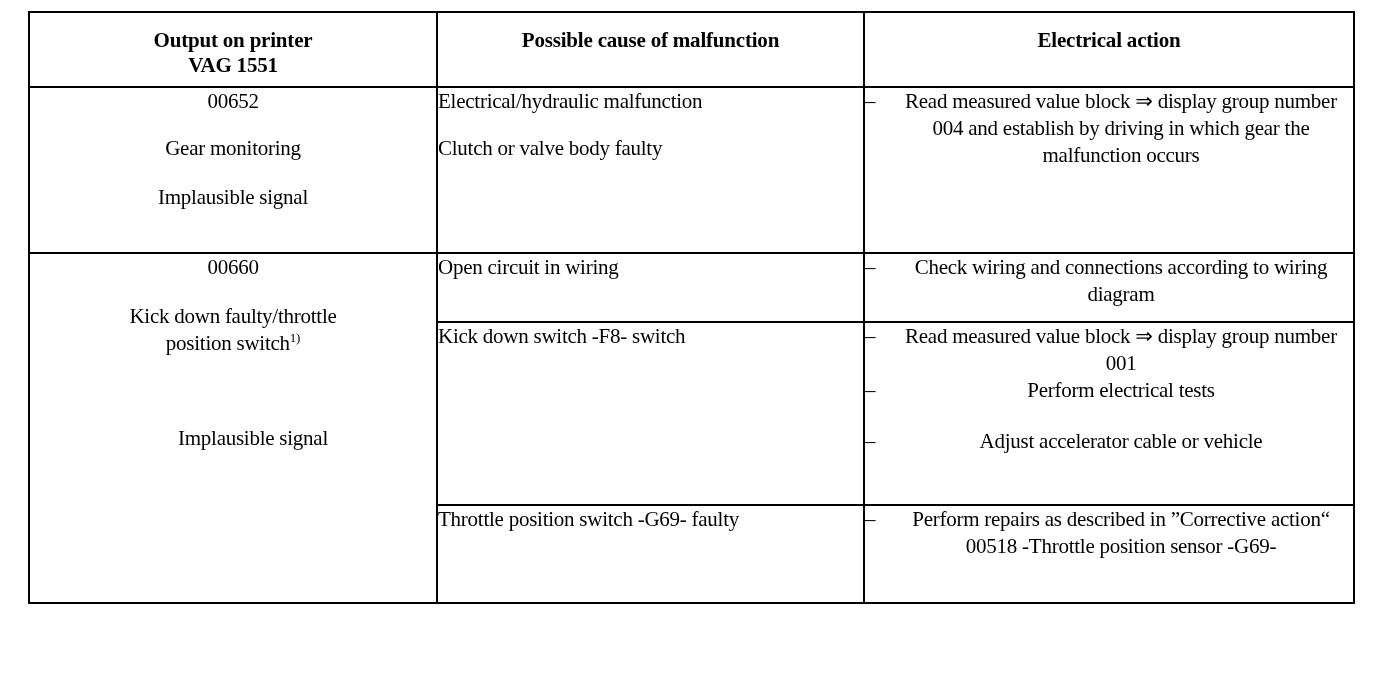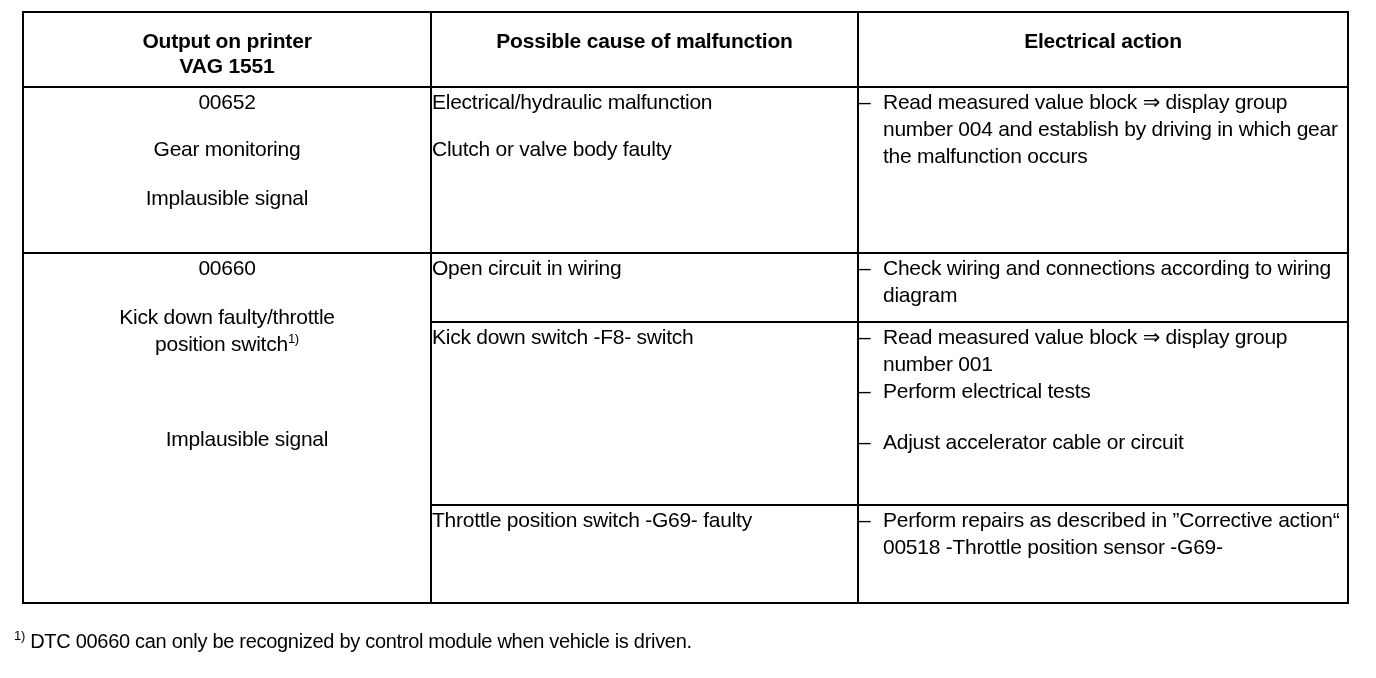--- a/index.html
+++ b/index.html
@@ -20,25 +20,26 @@
   #page {
     position: absolute;
     left: 0; top: 0;
     width: 1376px;
     height: 678px;
   }
 
   
   .fault-table {
     position: absolute;
-    left: 22px;
+    left: 28px;
     top: 11px;
     width: 1327px;
     border-collapse: collapse;
     table-layout: fixed;
+    font-family: Liberation Serif, serif;
   }
   .fault-table td, .fault-table th {
     vertical-align: top;
     padding: 0;
     border: 2px solid #000;
     background: #fff;
   }
 
   .col-a { width: 408px; }
   .col-b { width: 427px; }
@@ -85,20 +86,21 @@
   }
   .dash-item + .dash-item { margin-top: 0px; }
   .dash-item.spaced { margin-top: 24px; }
   .dash-mark {
     flex: 0 0 auto;
     width: 24px;
     text-align: left;
   }
   .dash-body {
     flex: 1 1 auto;
+    text-align: center;
   }
 
   sup.fn {
     font-size: 13px;
     vertical-align: super;
     line-height: 0;
   }
 
   .h-r1 { height: 164px; }
   .h-r2a { height: 67px; }
@@ -206,37 +208,34 @@
           <div class="dash-item">
             <span class="dash-mark">–</span>
             <span class="dash-body">Read measured value block ⇒ display group number 001</span>
           </div>
           <div class="dash-item">
             <span class="dash-mark">–</span>
             <span class="dash-body">Perform electrical tests</span>
           </div>
           <div class="dash-item spaced">
             <span class="dash-mark">–</span>
-            <span class="dash-body">Adjust accelerator cable or circuit</span>
+            <span class="dash-body">Adjust accelerator cable or vehicle</span>
           </div>
         </td>
       </tr>
 
       <tr>
         <td class="cell cell-b h-r2c">
           <span class="line">Throttle position switch -G69- faulty</span>
         </td>
 
         <td class="cell cell-c h-r2c">
           <div class="dash-item">
             <span class="dash-mark">–</span>
             <span class="dash-body">Perform repairs as described in ”Corrective action“ 00518 -Throttle position sensor -G69-</span>
           </div>
         </td>
       </tr>
     </tbody>
   </table>
 
-  <div class="footnote">
-    <sup class="fn">1)</sup><span> DTC 00660 can only be recognized by control module when vehicle is driven.</span>
-  </div>
 
 </div>
 
 </body></html>

